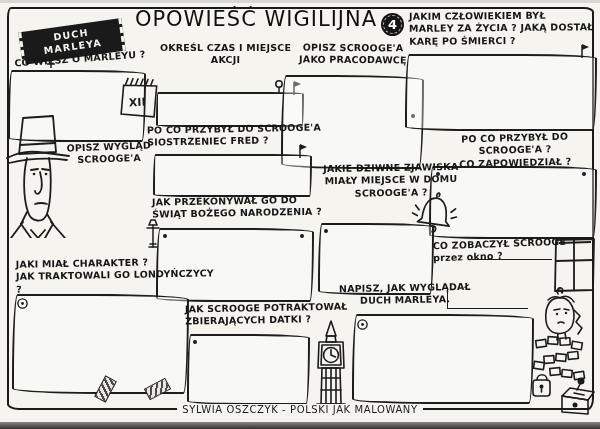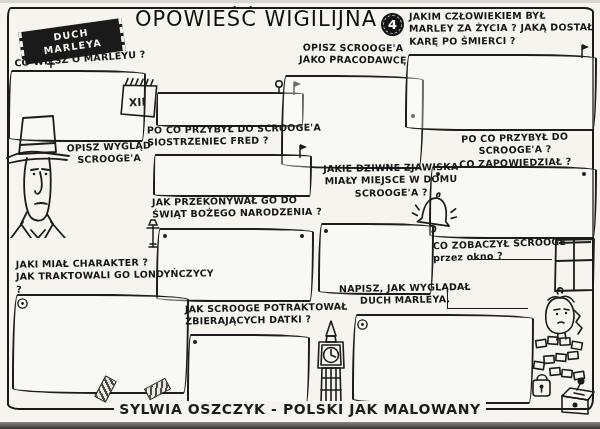--- a/index.html
+++ b/index.html
@@ -25,21 +25,21 @@
         border-radius:15px 255px 15px 225px / 225px 15px 255px 15px;}
   .icon{position:absolute;}
   .pin{position:absolute;}
   .tape{position:absolute;width:11px;height:22px;border:1px solid #222;
         background:repeating-linear-gradient(35deg,#4a4a46 0 2px,#e9e7e0 2px 5px);}
   .conn{position:absolute;border-left:1.5px solid #1c1c1c;border-bottom:1.5px solid #1c1c1c;}
   .uline{position:absolute;border-bottom:1.5px solid #1c1c1c;}
   .credit{position:absolute;left:25px;top:399px;width:550px;height:20px;display:flex;
           align-items:center;gap:6px;}
   .credit .rule{flex:1;border-top:2px solid #1b1b1b;}
-  .credit .txt{font-size:14px;font-weight:700;letter-spacing:.6px;background:#f5f4ef;
+  .credit .txt{font-size:10px;font-weight:400;letter-spacing:.6px;background:#f5f4ef;
                padding:0 5px;white-space:nowrap;}
   .scanedge{position:absolute;left:0;top:422px;width:600px;height:7px;
             background:linear-gradient(#8a8884,#33312e);}
   .scantop{position:absolute;left:0;top:0;width:600px;height:3px;background:#d8d6d1;}
   svg{display:block;}
 </style>
 </head>
 <body>
 
 <div class="page">
@@ -60,20 +60,22 @@
   </svg>
 
   <svg class="icon" style="left:119px;top:77px;transform:rotate(3deg);" width="40" height="42" viewBox="0 0 40 42">
     <g stroke="#1c1c1c" stroke-width="1.6" fill="none" stroke-linecap="round">
       <path d="M6,8 L8,2 M11,8 L13,2 M16,8 L18,2 M21,8 L23,2 M26,8 L28,2 M31,8 L33,2"></path>
       <path d="M4,9 L37,8 L36,39 L3,38 Z"></path>
       <text x="10" y="29" font-size="11" font-weight="bold" font-family="DejaVu Sans, sans-serif" fill="#1c1c1c" stroke="none" transform="rotate(-6 20 24)">XII</text>
     </g>
   </svg>
 
+  <div class="label" style="left:148px;top:42px;width:155px;">OKREŚL CZAS I MIEJSCE
+AKCJI</div>
   <div class="abox" style="left:156px;top:92px;width:144px;height:31px;"></div>
   <svg class="pin" style="left:289px;top:78px;" width="12" height="18" viewBox="0 0 12 18">
     <path d="M5,17 L5,4" stroke="#1c1c1c" stroke-width="1.5"></path>
     <path d="M5,3 L12,6 L5,9 Z" fill="#1c1c1c"></path>
   </svg>
 
   <div class="label" style="left:283px;top:42px;width:140px;transform:rotate(.5deg);text-align:center;">OPISZ SCROOGE'A
 JAKO PRACODAWCĘ</div>
   <div class="abox" style="left:281px;top:75px;width:139px;height:90px;"></div>
   <svg class="pin" style="left:273px;top:79px;" width="12" height="16" viewBox="0 0 12 16">

